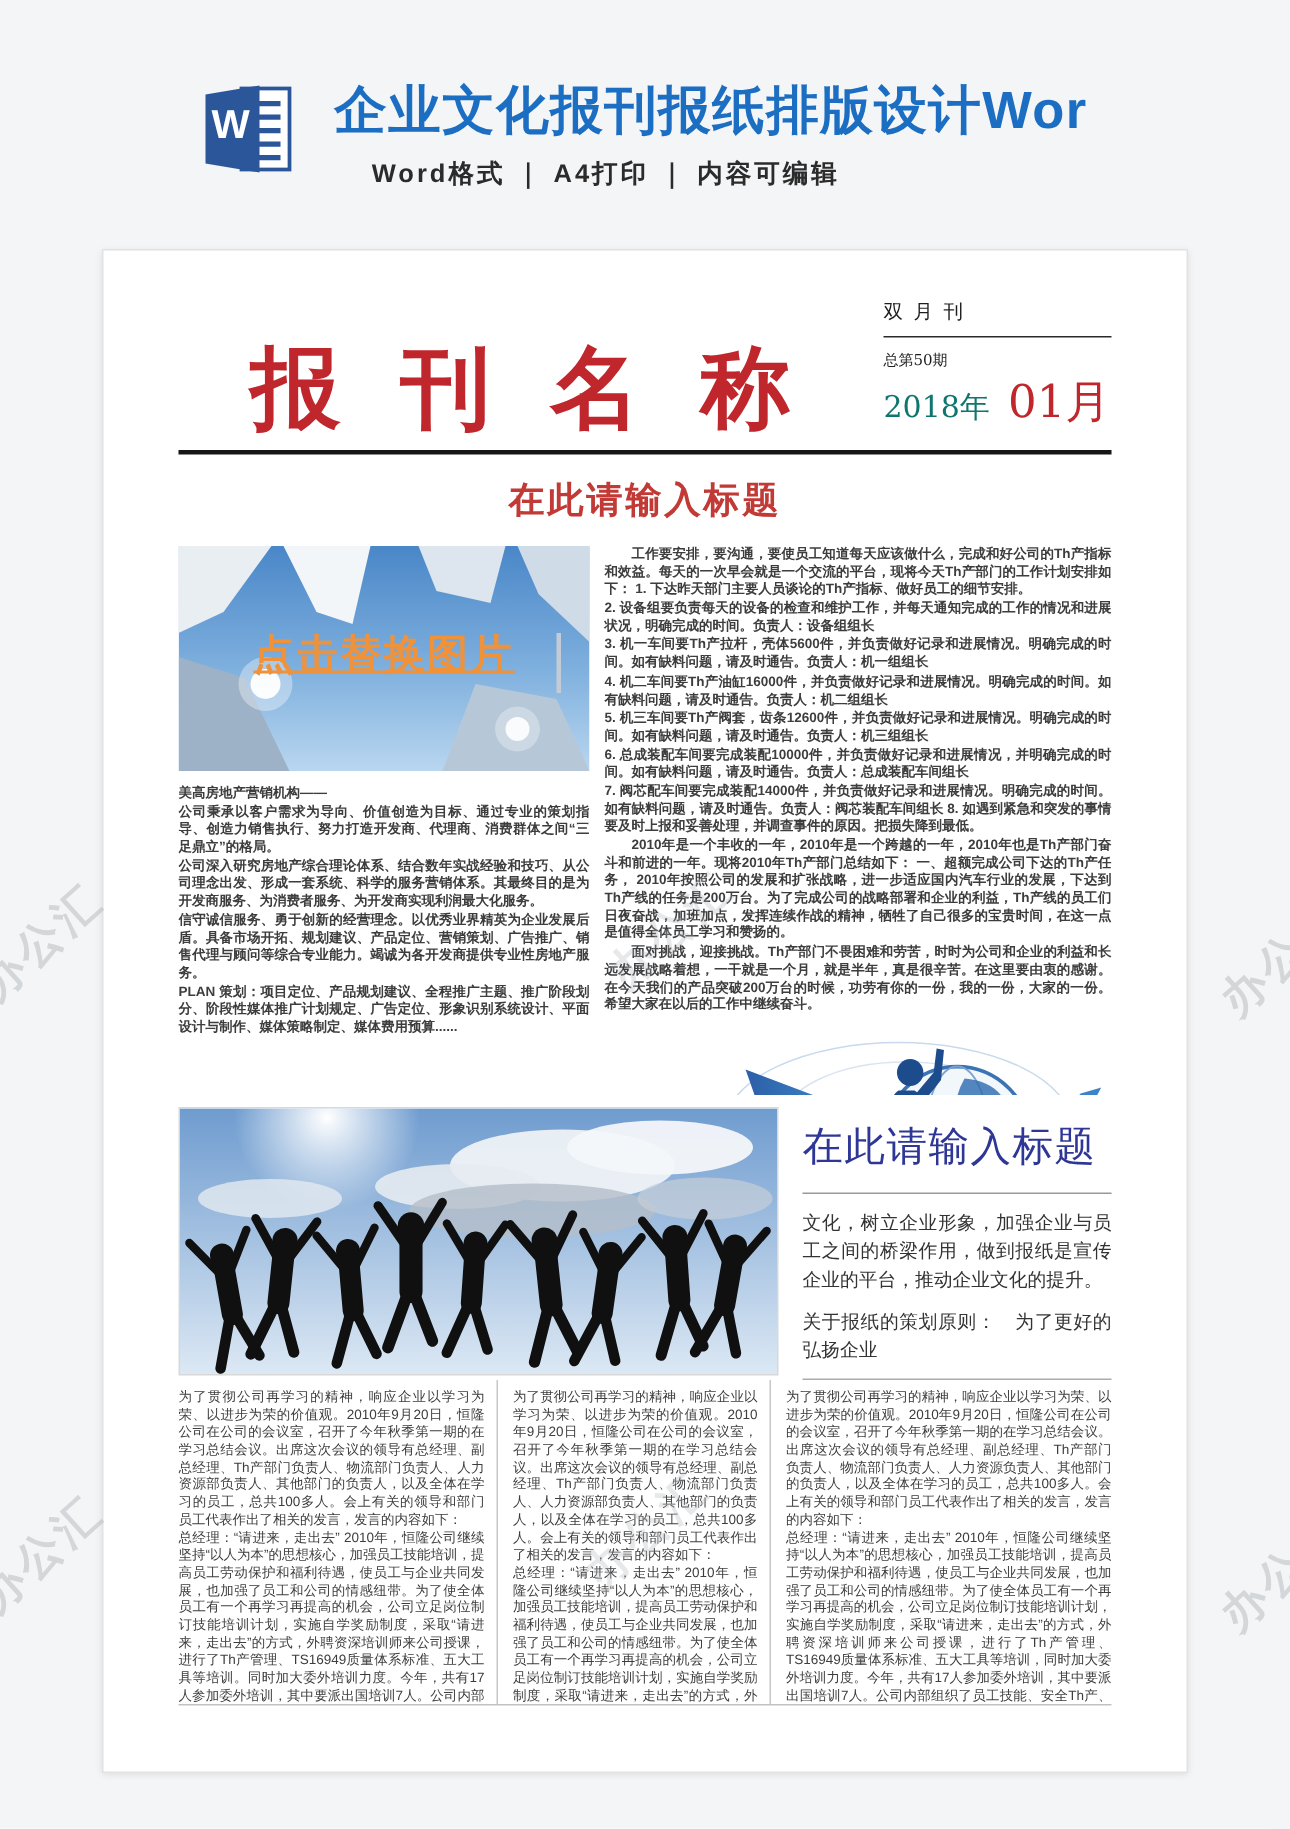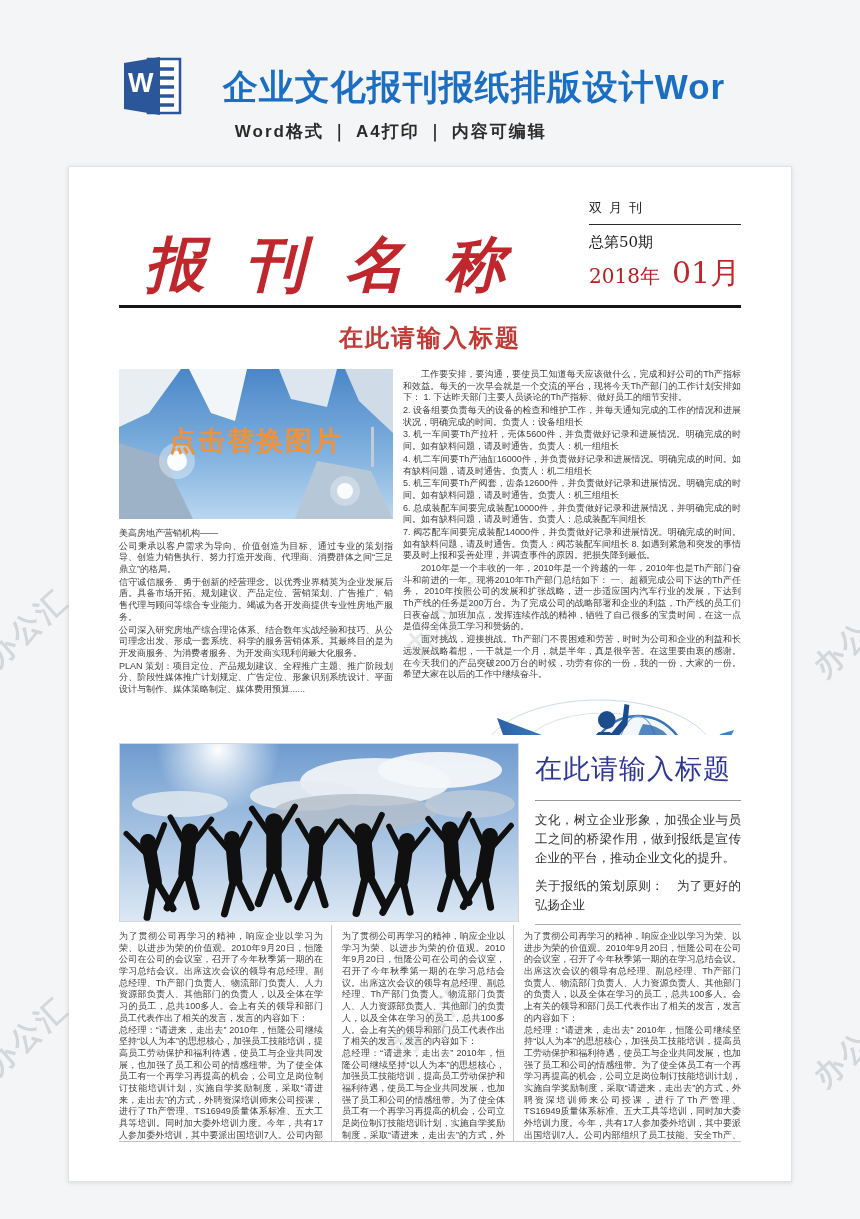--- a/index.html
+++ b/index.html
@@ -8,50 +8,50 @@
     background:#f4f5f6;
     font-family:"Liberation Sans","DejaVu Sans",sans-serif;
   }
   
   .site-header{padding-top:54px;display:flex;justify-content:center;align-items:flex-start;gap:24px;}
   .icon-word{width:64px;height:64px;position:relative;flex:none;}
   .icon-word svg{display:block;width:100%;height:100%;}
   .icon-word .w-letter{position:absolute;left:3px;top:16px;width:32px;text-align:center;
     color:#fff;font-weight:bold;font-size:27px;line-height:1;}
   .header-text{max-width:600px;}
-  .page-title{margin:13px;font-size:35px;font-weight:bold;color:#1b6ec2;letter-spacing:1px;line-height:1.15;}
+  .page-title{margin:0;font-size:35px;font-weight:bold;color:#1b6ec2;letter-spacing:1px;line-height:1.15;}
   .page-subtitle{margin-top:10px;font-size:17px;font-weight:bold;color:#2b2b2b;letter-spacing:2px;margin-left:25px;}
   
   .sheet{position:absolute;left:68px;top:166px;width:724px;height:1016px;background:#fff;
     border:1px solid #e2e2e2;box-shadow:0 1px 5px rgba(0,0,0,.10);box-sizing:border-box;
     padding:32px 50px 0 50px;}
   .masthead{display:flex;align-items:flex-end;}
-  .mast-name{flex:1;text-align:left;font-family:"DejaVu Serif","Liberation Serif",serif;
-    font-style:italic;font-weight:bold;font-size:60px;color:#c0272d;letter-spacing:40px;
+  .mast-name{flex:1;text-align:center;font-family:"DejaVu Serif","Liberation Serif",serif;
+    font-weight:bold;font-size:60px;color:#c0272d;letter-spacing:40px;
     padding-left:26px;line-height:1.05;white-space:nowrap;}
   .mast-info{width:152px;flex:none;padding-bottom:2px;}
   .mast-freq{font-size:13px;letter-spacing:7px;color:#1d1d1d;text-align:left;padding-bottom:7px;
     border-bottom:1.5px solid #2a2a2a;}
-  .mast-issue{font-family:"DejaVu Serif","Liberation Serif",serif;font-size:15px;color:#1d1d1d;
+  .mast-issue{font-family:"DejaVu Serif","Liberation Serif",serif;font-size:10px;color:#1d1d1d;
     margin-top:8px;}
   .mast-date{font-family:"DejaVu Serif","Liberation Serif",serif;margin-top:1px;white-space:nowrap;}
-  .mast-year{font-size:20px;color:#b91c1c;}
+  .mast-year{font-size:20px;color:#0f766e;}
   .mast-month{font-size:30px;color:#c0272d;margin-left:7px;}
   .mast-rule{border-top:3px solid #161616;margin-top:9px;}
   .headline{text-align:center;color:#c23a35;font-size:24px;font-weight:bold;letter-spacing:2px;
     margin:14px 0 15px;}
   
   .top-section{display:flex;gap:10px;height:366px;overflow:hidden;}
   .col-left{width:274px;flex:none;}
   .col-right{flex:1;min-width:0;}
   .photo-city{width:274px;height:150px;position:relative;}
   .photo-city svg{display:block;width:100%;height:100%;}
   .caption-replace{position:absolute;left:0;right:0;top:54px;text-align:center;
-    font-size:27px;font-weight:bold;color:#f0923a;letter-spacing:2px;}
-  .smalltext p{font-size:9px;line-height:1.3;color:#3d3d3d;text-align:justify;margin:0 0 1px 0;}
+    font-size:27px;font-weight:bold;color:#f0923a;letter-spacing:2px;text-decoration:underline;}
+  .smalltext p{font-size:9px;line-height:1.3;color:#3d3d3d;text-align:justify;margin:0 0 1px 0;font-weight:bold;}
   .col-left .smalltext{margin-top:9px;}
   .indent{text-indent:2em;}
   .graphic-biz{width:100%;height:155px;margin-top:3px;}
   .graphic-biz svg{display:block;width:100%;height:100%;}
   
   .section2{display:flex;margin-top:8px;height:179px;}
   .photo-jump{width:398px;height:177px;border:1px solid #d8d8d8;flex:none;box-sizing:content-box;}
   .photo-jump svg{display:block;width:100%;height:100%;}
   .sec2-right{flex:1;min-width:0;padding-left:16px;display:flex;flex-direction:column;}
   .sec2-title{font-size:27px;color:#2e3796;letter-spacing:1px;margin-top:8px;}
@@ -135,22 +135,22 @@
           <circle cx="58" cy="92" r="18" fill="#ffffff" opacity="0.35"></circle>
           <circle cx="226" cy="122" r="8" fill="#ffffff" opacity="0.9"></circle>
           <circle cx="226" cy="122" r="15" fill="#ffffff" opacity="0.3"></circle>
           <rect x="252" y="58" width="3" height="40" fill="#c3ccd6"></rect>
         </svg>
         <div class="caption-replace">点击替换图片</div>
       </div>
       <div class="smalltext">
         <p>美高房地产营销机构——</p>
         <p>公司秉承以客户需求为导向、价值创造为目标、通过专业的策划指导、创造力销售执行、努力打造开发商、代理商、消费群体之间“三足鼎立”的格局。</p>
+        <p>公司深入研究房地产综合理论体系、结合数年实战经验和技巧、从公司理念出发、形成一套系统、科学的服务营销体系。其最终目的是为开发商服务、为消费者服务、为开发商实现利润最大化服务。</p>
         <p>信守诚信服务、勇于创新的经营理念。以优秀业界精英为企业发展后盾。具备市场开拓、规划建议、产品定位、营销策划、广告推广、销售代理与顾问等综合专业能力。竭诚为各开发商提供专业性房地产服务。</p>
-        <p>公司深入研究房地产综合理论体系、结合数年实战经验和技巧、从公司理念出发、形成一套系统、科学的服务营销体系。其最终目的是为开发商服务、为消费者服务、为开发商实现利润最大化服务。</p>
         <p>PLAN 策划：项目定位、产品规划建议、全程推广主题、推广阶段划分、阶段性媒体推广计划规定、广告定位、形象识别系统设计、平面设计与制作、媒体策略制定、媒体费用预算......</p>
 
       </div>
     </div>
 
     <div class="col-right">
       <div class="smalltext">
         <p class="indent">工作要安排，要沟通，要使员工知道每天应该做什么，完成和好公司的Th产指标和效益。每天的一次早会就是一个交流的平台，现将今天Th产部门的工作计划安排如下： 1. 下达昨天部门主要人员谈论的Th产指标、做好员工的细节安排。</p>
         <p>2. 设备组要负责每天的设备的检查和维护工作，并每天通知完成的工作的情况和进展状况，明确完成的时间。负责人：设备组组长</p>
         <p>3. 机一车间要Th产拉杆，壳体5600件，并负责做好记录和进展情况。明确完成的时间。如有缺料问题，请及时通告。负责人：机一组组长</p>

